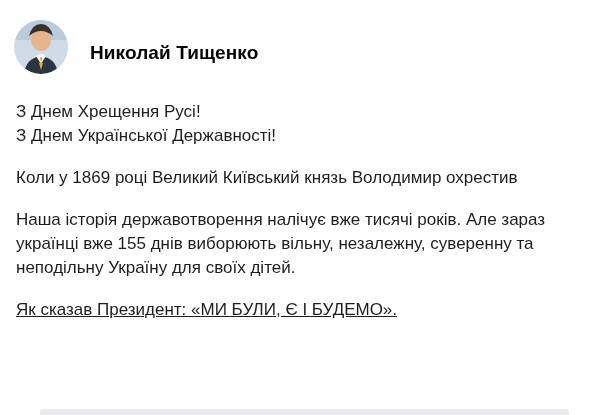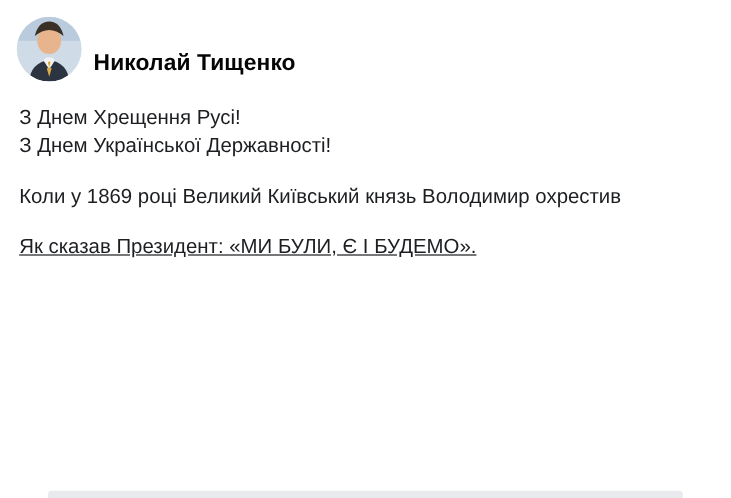--- a/index.html
+++ b/index.html
@@ -17,22 +17,22 @@
   .post {
     position: relative;
     width: 609px;
     height: 415px;
     background: #ffffff;
     box-sizing: border-box;
     padding: 14px 12px 0 12px;
   }
   .post-header {
     display: flex;
-    align-items: flex-start;
-    gap: 10px;
+    align-items: center;
+    gap: 22px;
     padding-left: 2px;
   }
   .avatar {
     width: 54px;
     height: 54px;
     border-radius: 50%;
     overflow: hidden;
     flex: 0 0 auto;
     background: #d9e3ec;
     position: relative;
@@ -50,21 +50,21 @@
     padding-top: 12px;
   }
   .author-name {
     font-size: 19px;
     font-weight: bold;
     color: #050505;
     line-height: 22px;
     letter-spacing: 0.1px;
   }
   .post-body {
-    margin-top: 6px;
+    margin-top: 20px;
     padding: 0 4px 0 4px;
     font-size: 17px;
     line-height: 24px;
     color: #1c1e21;
   }
   .para {
     margin: 0 0 18px 0;
   }
   .para:last-child {
     margin-bottom: 0;
@@ -115,18 +115,23 @@
 
   <div class="post-body">
     <p class="para">
       <span class="line">З Днем Хрещення Русі!</span>
       <span class="line">З Днем Української Державності!</span>
     </p>
     <p class="para">
       <span class="line">Коли у 1869 році Великий Київський князь Володимир охрестив</span>
     </p>
     <p class="para">
+      <span class="line">Наша історія державотворення налічує вже тисячі років. Але зараз</span>
+      <span class="line">українці вже 155 днів виборюють вільну, незалежну, суверенну та</span>
+      <span class="line">неподільну Україну для своїх дітей.</span>
+    </p>
+    <p class="para">
       <span class="line">Як сказав Президент: «МИ БУЛИ, Є І БУДЕМО».</span>
     </p>
   </div>
 
   <div class="bottom-bar"></div>
 </div>
 
 </body></html>

